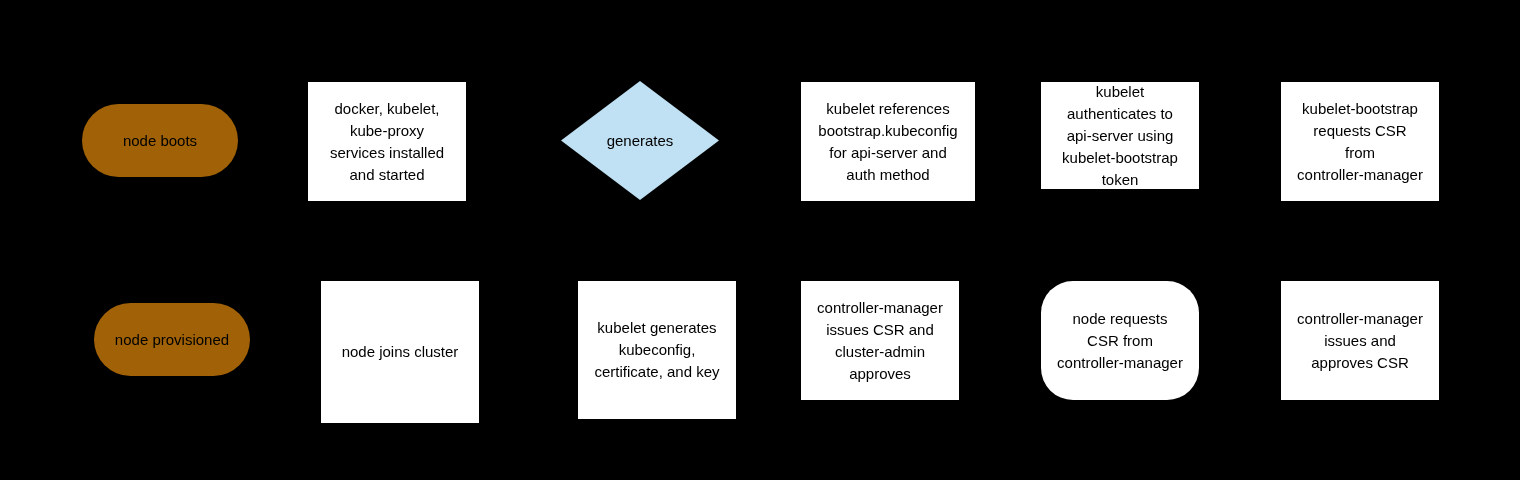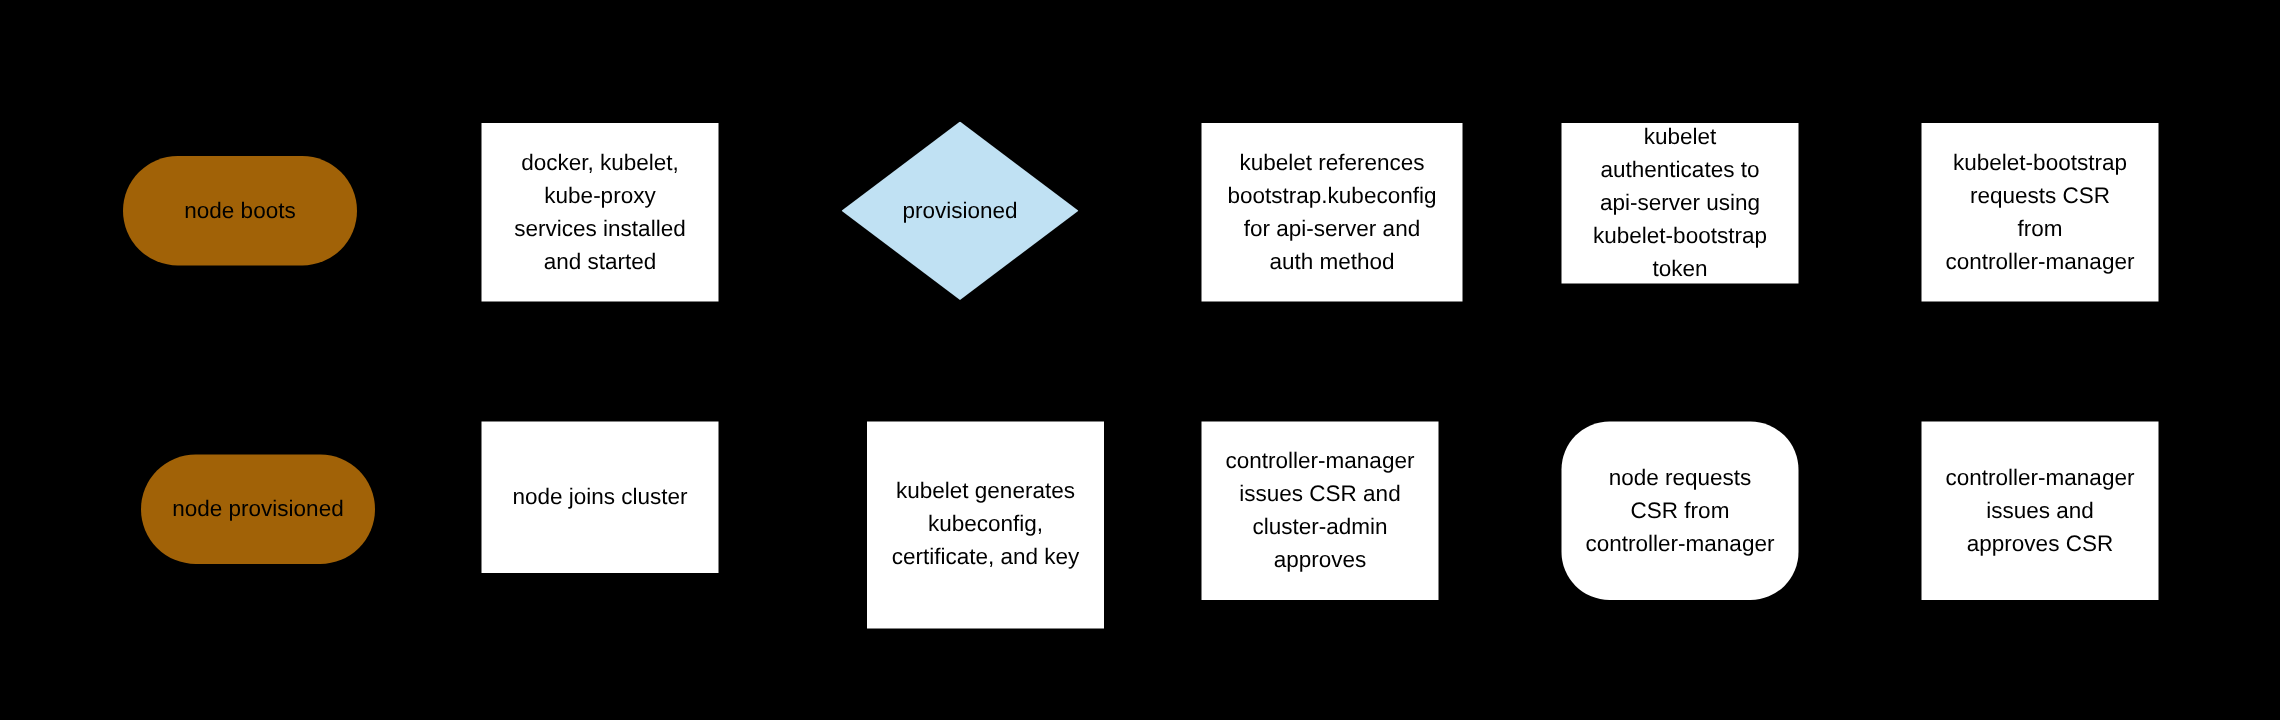--- a/index.html
+++ b/index.html
@@ -67,40 +67,40 @@
     width: auto;
     min-width: 100%;
     white-space: pre;
   }
 </style>
 </head>
 <body>
 
 <div id="canvas">
     <div class="node terminator" style="left: 82px; top: 104px; width: 156px; height: 73px;"><span class="label">node boots</span></div>
-    <div class="node process" style="left: 321px; top: 82px; width: 158px; height: 119px;"><span class="label">docker, kubelet,
+    <div class="node process" style="left: 308px; top: 82px; width: 158px; height: 119px;"><span class="label">docker, kubelet,
 kube-proxy
 services installed
 and started</span></div>
-    <div class="node decision" style="left: 561px; top: 81px; width: 158px; height: 119px;"><div class="diamond-shape"></div><span class="label">provisioned</span></div>
+    <div class="node decision" style="left: 561px; top: 81px; width: 158px; height: 119px;"><div class="diamond-shape"></div><span class="label">generates</span></div>
     <div class="node process overflow" style="left: 801px; top: 82px; width: 174px; height: 119px;"><span class="label">kubelet references
 bootstrap.kubeconfig
 for api-server and
 auth method</span></div>
     <div class="node process" style="left: 1041px; top: 82px; width: 158px; height: 107px;"><span class="label">kubelet
 authenticates to
 api-server using
 kubelet-bootstrap
 token</span></div>
     <div class="node process" style="left: 1281px; top: 82px; width: 158px; height: 119px;"><span class="label">kubelet-bootstrap
 requests CSR
 from
 controller-manager</span></div>
     <div class="node terminator" style="left: 94px; top: 303px; width: 156px; height: 73px;"><span class="label">node provisioned</span></div>
-    <div class="node process" style="left: 321px; top: 281px; width: 158px; height: 101px;"><span class="label">node joins cluster</span></div>
+    <div class="node process" style="left: 321px; top: 281px; width: 158px; height: 142px;"><span class="label">node joins cluster</span></div>
     <div class="node process" style="left: 538px; top: 281px; width: 158px; height: 138px; margin-left: 40px;"><span class="label">kubelet generates
 kubeconfig,
 certificate, and key</span></div>
     <div class="node process" style="left: 801px; top: 281px; width: 158px; height: 119px;"><span class="label">controller-manager
 issues CSR and
 cluster-admin
 approves</span></div>
     <div class="node process" style="left: 1041px; top: 281px; width: 158px; height: 119px; border-radius: 32px;"><span class="label">node requests
 CSR from
 controller-manager</span></div>

